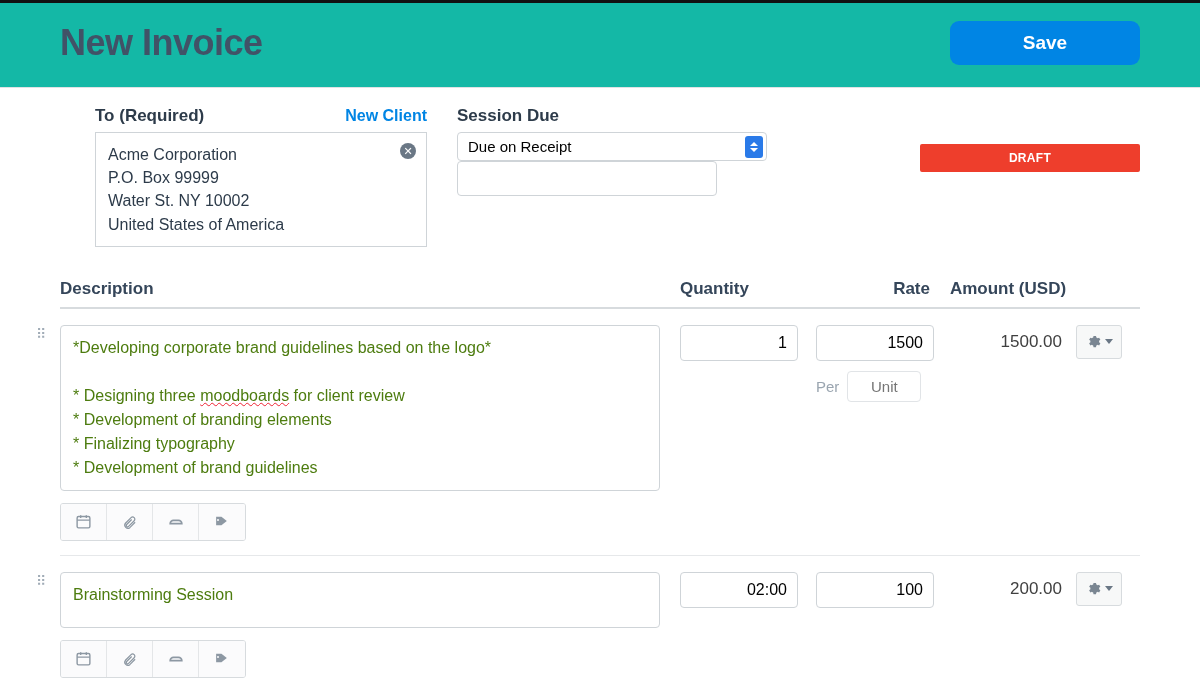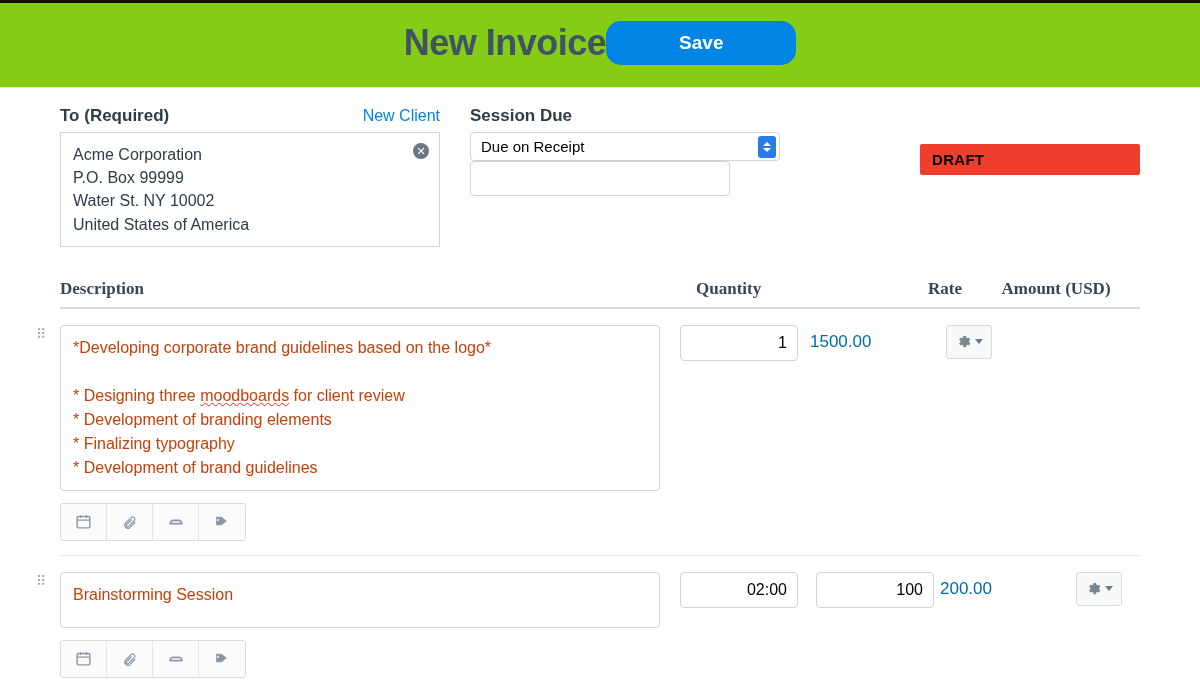--- a/index.html
+++ b/index.html
@@ -4,75 +4,76 @@
 <style>
   * { box-sizing: border-box; margin: 0; padding: 0; }
   body {
     font-family: -apple-system, BlinkMacSystemFont, "Segoe UI", Helvetica, Arial, sans-serif;
     background: #fff;
     color: #2d3b4a;
     font-size: 15px;
   }
   .topbar { border-top: 3px solid #111; }
   .header {
-    background: #84cc16;
+    background: #14b8a6;
     border-bottom: 1px solid #e0e2e4;
     padding: 18px 60px 22px 60px;
     display: flex;
     align-items: center;
-    justify-content: center;
+    justify-content: space-between;
   }
   .page-title {
     font-size: 36px;
     font-weight: 600;
     color: #415267;
     letter-spacing: -0.5px;
   }
   .save-btn {
     background: #0085e4;
     color: #fff;
     border: none;
     font-size: 19px;
     font-weight: 600;
     padding: 11px 0;
     width: 190px;
-    border-radius: 15px;
+    border-radius: 9px;
     cursor: pointer;
   }
 
   .body {
     padding: 18px 60px 0 60px;
   }
 
   .top-row {
     display: flex;
     gap: 30px;
     align-items: flex-start;
   }
 
-  .col-to { width: 380px; }
+  .col-to { width: 332px; margin-left: 35px; }
   .col-mid { width: 310px; }
   .col-total { margin-left: auto; padding-top: 38px; }
 
   .label-row {
     display: flex;
     justify-content: space-between;
     align-items: baseline;
     margin-bottom: 6px;
   }
   .field-label {
     font-weight: 700;
     color: #2d3b4a;
     font-size: 17px;
   }
   .new-client {
     color: #0085e4;
     font-size: 16px;
     text-decoration: none;
     cursor: pointer;
+    font-weight: bold;
   }
 
   .to-box {
     border: 1px solid #cfd4d8;
     border-radius: 0;
     padding: 10px 12px;
     position: relative;
     min-height: 104px;
     font-size: 16px;
     line-height: 1.45;
@@ -132,45 +133,45 @@
     font-size: 15px;
   }
 
   .total-box {
     border: 2px solid #ee3e2c;
     border-radius: 2px;
     min-width: 220px;
   }
   .total-badge {
     background: #ee3e2c;
-    color: #000000;
+    color: #ffffff;
     font-weight: 700;
-    font-size: 15px;
+    font-size: 12px;
     padding: 5px 10px;
     letter-spacing: 0.3px;
+    text-align: center;
   }
   .total-amount {
     padding: 10px 14px 12px 14px;
     font-size: 28px;
     font-weight: 700;
     color: #2d3b4a;
   }
 
   
   .table-head {
     margin-top: 32px;
     display: grid;
     grid-template-columns: 620px 130px 130px 130px 60px;
-    gap: 16px;
+    gap: 0;
     padding: 0 0 8px 0;
     border-bottom: 2px solid #d7dbde;
     font-weight: 700;
     color: #35465a;
     font-size: 17px;
-    font-family: Liberation Serif, serif;
   }
   .th-qty { text-align: left; padding-right: 18px; }
   .th-rate { text-align: right; padding-right: 10px; }
   .th-amount { text-align: center; padding-left: 6px; white-space: nowrap;}
 
   
   .line {
     position: relative;
     display: grid;
     grid-template-columns: 620px 130px 130px 130px 60px;
@@ -189,36 +190,37 @@
   }
   .desc-box {
     border: 1px solid #cfd4d8;
     border-radius: 4px;
     padding: 10px 12px;
     font-size: 16px;
     line-height: 1.5;
     min-height: 40px;
     margin-right: 20px;
     white-space: pre-wrap;
-    color: #c2410c;
+    color: #4d7c0f;
   }
   .spellerr { text-decoration: underline wavy #e23; text-decoration-thickness: 1px; }
   .num-input {
     border: 1px solid #cfd4d8;
     border-radius: 4px;
     padding: 7px 10px;
     font-size: 16px;
     text-align: right;
     width: 118px;
     height: 36px;
   }
   .rate-cell { padding-left: 6px; }
   .amount-cell {
+    text-align: right;
     font-size: 17px;
-    color: #0369a1;
+    color: #404040;
     padding: 7px 8px 0 0;
   }
   .gear-cell { padding-left: 6px; }
   .gear-btn {
     border: 1px solid #d7dbde;
     background: #f7f8f8;
     border-radius: 3px;
     width: 46px; height: 34px;
     display: flex;
     align-items: center;
@@ -350,20 +352,27 @@
               <path d="M2 4l10 0 10 8-10 8-10 0z" transform="scale(0.8) translate(2 1)"></path>
               <circle cx="6" cy="9" r="1.5" fill="#fbfbfc"></circle>
             </svg>
         </div>
       </div>
     </div>
 
     <div>
       <input class="num-input" value="1" style="">
     </div>
+    <div class="rate-cell">
+      <input class="num-input" value="1500" style="">
+      <div class="per-unit">
+        <span>Per</span>
+        <input class="unit-input" placeholder="Unit" style="">
+      </div>
+    </div>
     <div class="amount-cell">1500.00</div>
     <div class="gear-cell">
       <div class="gear-btn">
         <svg width="15" height="15" viewBox="0 0 24 24" fill="#7a8692">
             <path d="M12 8a4 4 0 100 8 4 4 0 000-8zm9 4a7 7 0 00-.1-1.2l2.1-1.6-2-3.4-2.5 1a7 7 0 00-2-1.2L16 3h-4l-.5 2.6a7 7 0 00-2 1.2l-2.5-1-2 3.4 2.1 1.6A7 7 0 007 12c0 .4 0 .8.1 1.2L5 14.8l2 3.4 2.5-1c.6.5 1.3.9 2 1.2L12 21h4l.5-2.6c.7-.3 1.4-.7 2-1.2l2.5 1 2-3.4-2.1-1.6c.1-.4.1-.8.1-1.2z"></path>
           </svg>
         <div class="caret-down"></div>
       </div>
     </div>
   </div>

